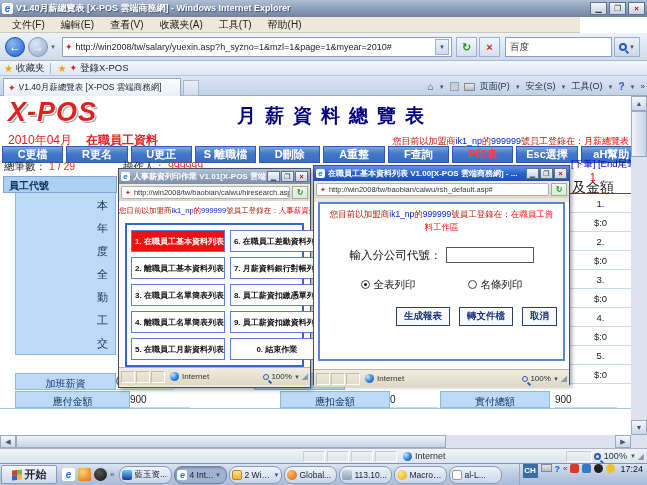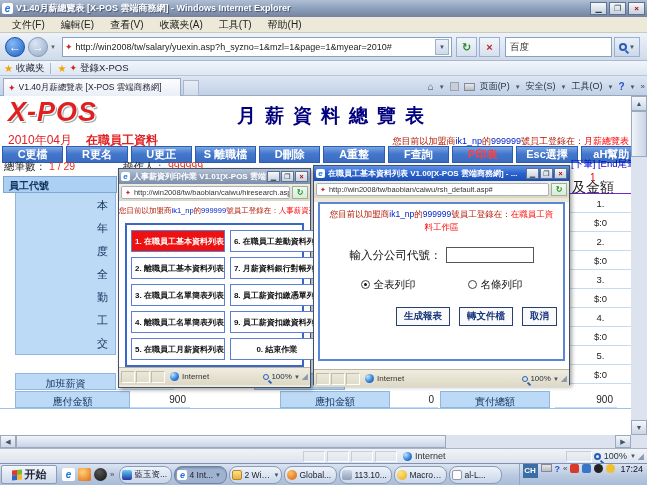--- a/index.html
+++ b/index.html
@@ -11,21 +11,21 @@
   .ell{white-space:nowrap;overflow:hidden;text-overflow:ellipsis;}
 
   
   .titlebar{left:0;top:0;width:647px;height:17px;background:linear-gradient(180deg,#b0bed2,#8ba0bc 50%,#76819e);display:flex;align-items:center;padding:0 2px;}
   .titlebar .ttl{color:#fff;font-weight:bold;font-size:9px;text-shadow:1px 1px 1px #44506a;flex:1;}
   .ieicon{display:inline-block;width:11px;height:11px;background:#fff;border-radius:2px;color:#1b73d8;font-weight:bold;font-style:italic;font-size:10px;line-height:11px;text-align:center;margin-right:3px;}
   .winbtn{width:17px;height:13px;margin-left:2px;background:linear-gradient(#f6f8fb,#c7d0dd);border:1px solid #5d7292;font-size:8px;line-height:11px;text-align:center;color:#243;}
   .winbtn.close{color:#a00;font-weight:bold;}
 
   
-  .menubar{left:0;top:17px;width:647px;height:16px;background:#ece9d8;border-bottom:1px solid #cdc9b8;display:flex;align-items:center;padding-left:4px;}
+  .menubar{left:0;top:17px;width:580px;height:16px;background:#ece9d8;border-bottom:1px solid #cdc9b8;display:flex;align-items:center;padding-left:4px;}
   .menubar span{padding:1px 8px;color:#222;font-size:10px;}
 
   
   .navbar{left:0;top:33px;width:647px;height:28px;background:linear-gradient(180deg,#eef3fa,#cfdaea);border-bottom:1px solid #aab8cc;}
   .navcirc{position:absolute;top:4px;width:20px;height:20px;border-radius:50%;text-align:center;line-height:18px;color:#fff;font-size:12px;font-weight:bold;}
   .back{left:5px;background:radial-gradient(circle at 35% 30%,#86b8f2,#1e62cc);border:1px solid #1a4fa0;}
   .fwd{left:28px;background:radial-gradient(circle at 35% 30%,#dbe6f5,#94a9c9);border:1px solid #8598b6;}
   .navdrop{left:50px;top:11px;font-size:6px;color:#566;}
   .addr{left:62px;top:4px;width:390px;height:20px;background:#fff;border:1px solid #8aa0c0;display:flex;align-items:center;padding:0 2px;}
   .addr .url{flex:1;font-size:9px;color:#222;white-space:nowrap;overflow:hidden;}
@@ -68,21 +68,21 @@
   .recrow{left:4px;top:64px;font-size:10.5px;color:#222;white-space:nowrap;}
   .recrow .val{color:#e03020;}
   .navhint{top:62px;left:571px;width:76px;font-size:9.5px;color:#0000cc;white-space:nowrap;overflow:hidden;}
   .pageno{top:76px;left:590px;font-size:10px;color:#e00;}
   .lhead{left:3px;top:80px;width:114px;height:17px;background:#abd0f2;border:1px solid #7fa8d0;font-size:10px;font-weight:bold;color:#10305c;padding:2px 0 0 5px;}
   .lcell{left:15px;width:101px;height:24px;background:#bcdaf6;border:1px solid #8fb6e0;border-top:none;font-size:11px;color:#10305c;text-align:right;padding:5px 7px 0 0;}
   .rcol{left:569px;top:80px;width:62px;border-left:1px solid #7fa8d0;}
   .rhead{height:18px;border-bottom:1px solid #6d28d9;font-size:14px;color:#222;padding:3px 0 0 2px;}
   .rcell{height:19px;border-bottom:1px solid #c2dcf4;font-size:9.5px;color:#222;text-align:center;padding-top:4px;}
   .sumlab{background:#bcdaf6;border:1px solid #8fb6e0;font-size:10px;color:#10305c;text-align:center;padding-top:3px;height:17px;}
-  .sumval{background:#fff;border-bottom:1px solid #c2dcf4;font-size:10px;color:#222;text-align:right;padding:3px 4px 0 0;height:17px;}
+  .sumval{background:#fff;border-bottom:1px solid #c2dcf4;font-size:10px;color:#222;text-align:left;padding:3px 4px 0 0;height:17px;}
   .tbot{left:0;top:312px;width:631px;height:1px;background:#9cc2ea;}
 
   
   .vsb{left:631px;top:0;width:16px;height:339px;background:#dde3ee;}
   .sbbtn{width:16px;height:15px;background:linear-gradient(#f4f7fb,#ccd6e6);border:1px solid #9aa8c0;text-align:center;font-size:7px;color:#456;line-height:13px;}
   .vthumb{position:absolute;left:0;top:15px;width:16px;height:46px;background:linear-gradient(90deg,#f0f4fa,#c8d4e6);border:1px solid #9aa8c0;}
   .hsb{left:0;top:339px;width:631px;height:13px;background:#dde3ee;display:flex;}
   .hsbtn{width:16px;height:13px;background:linear-gradient(#f4f7fb,#ccd6e6);border:1px solid #9aa8c0;text-align:center;font-size:7px;color:#456;line-height:11px;}
   .hthumb{width:430px;height:13px;background:linear-gradient(#f0f4fa,#c8d4e6);border:1px solid #9aa8c0;}
   .sbcorner{left:631px;top:339px;width:16px;height:13px;background:#dde3ee;}

